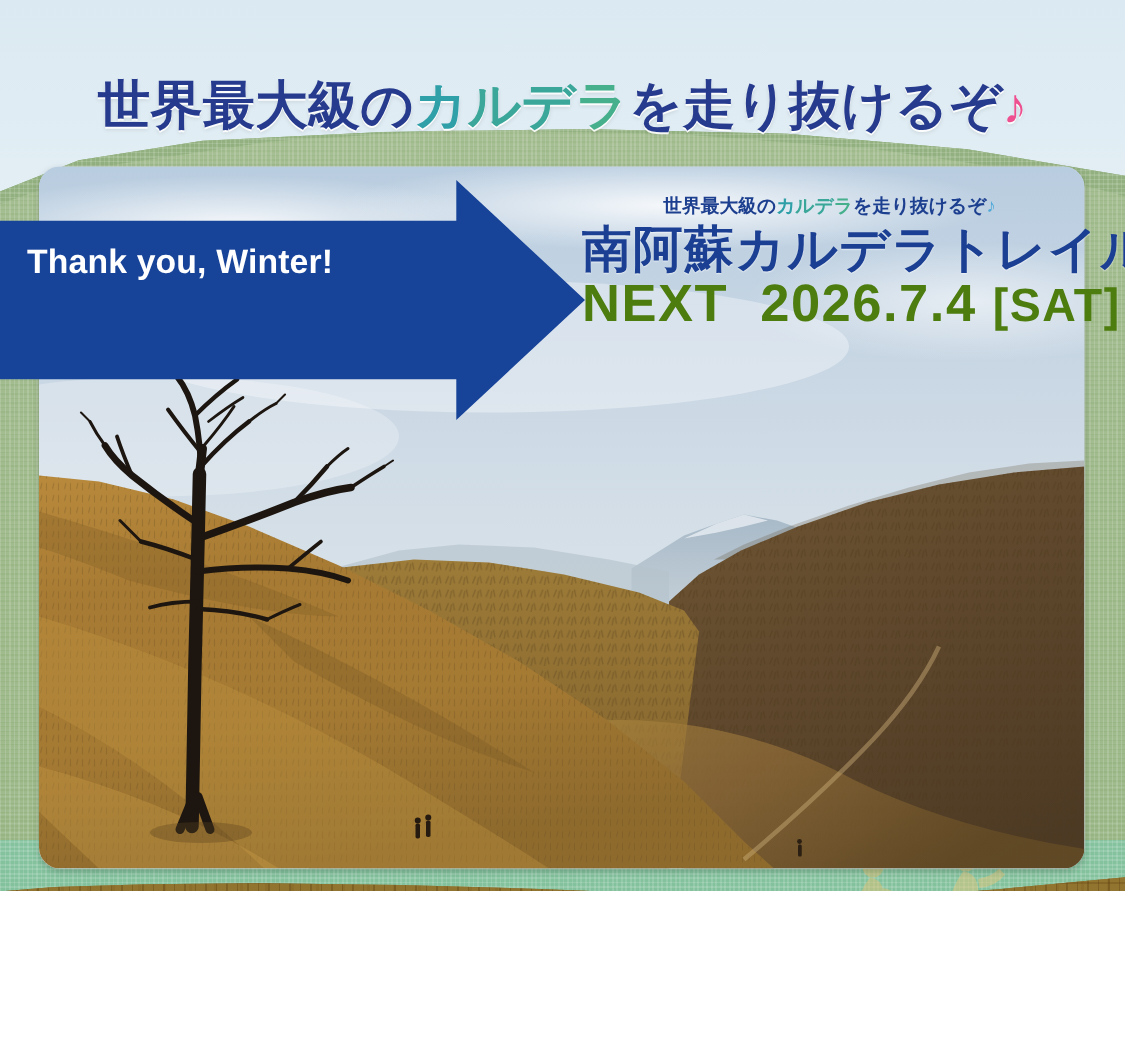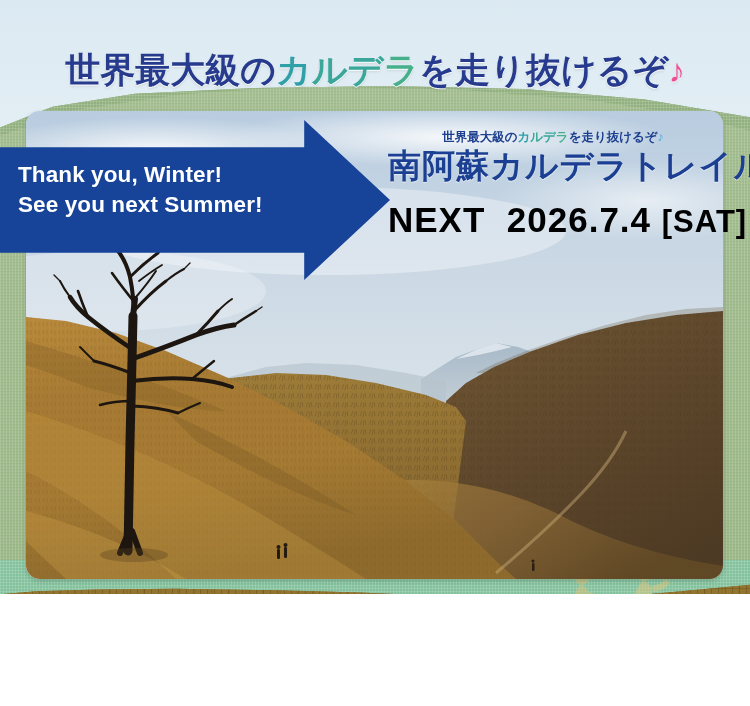--- a/index.html
+++ b/index.html
@@ -195,24 +195,24 @@
   .logo-main {
     font-size: 33px;
     font-weight: bold;
     color: #1b3f92;
     letter-spacing: 1px;
     line-height: 1.08;
     white-space: nowrap;
     text-shadow: 0 1px 1px rgba(255,255,255,.6);
   }
   .logo-next {
-    margin-top: 19px;
+    margin-top: 2px;
     font-size: 35px;
     font-weight: bold;
-    color: #000000;
+    color: #4d7c0f;
     letter-spacing: 1px;
     line-height: 1.05;
     white-space: nowrap;
     font-family: "Liberation Sans Narrow", "Liberation Sans", sans-serif;
   }
   .logo-next .sat { font-size: 31px; }
 </style>
 </head>
 <body>
 
@@ -382,21 +382,20 @@
   </div>
 
   <div class="headline">
     <span class="dk">世界最大級の</span><span class="ka">カ</span><span class="kb">ル</span><span class="kb">デ</span><span class="kc">ラ</span><span class="dk">を走り抜けるぞ</span><span class="note">♪</span>
   </div>
 
   <div class="arrow-wrap">
     <div class="arrow-shape"></div>
     <div class="arrow-text">
       <div>Thank you, Winter!</div>
-      <div>See you next Summer!</div>
     </div>
   </div>
 
   <div class="logoblock">
     <div class="logo-tagline">
       <span class="dk">世界最大級の</span><span class="ka">カ</span><span class="kb">ル</span><span class="kb">デ</span><span class="kc">ラ</span><span class="dk">を走り抜けるぞ</span><span class="note">♪</span>
     </div>
     <div class="logo-main">南阿蘇カルデラトレイル</div>
     <div class="logo-next">
       <span>NEXT</span>&nbsp;

